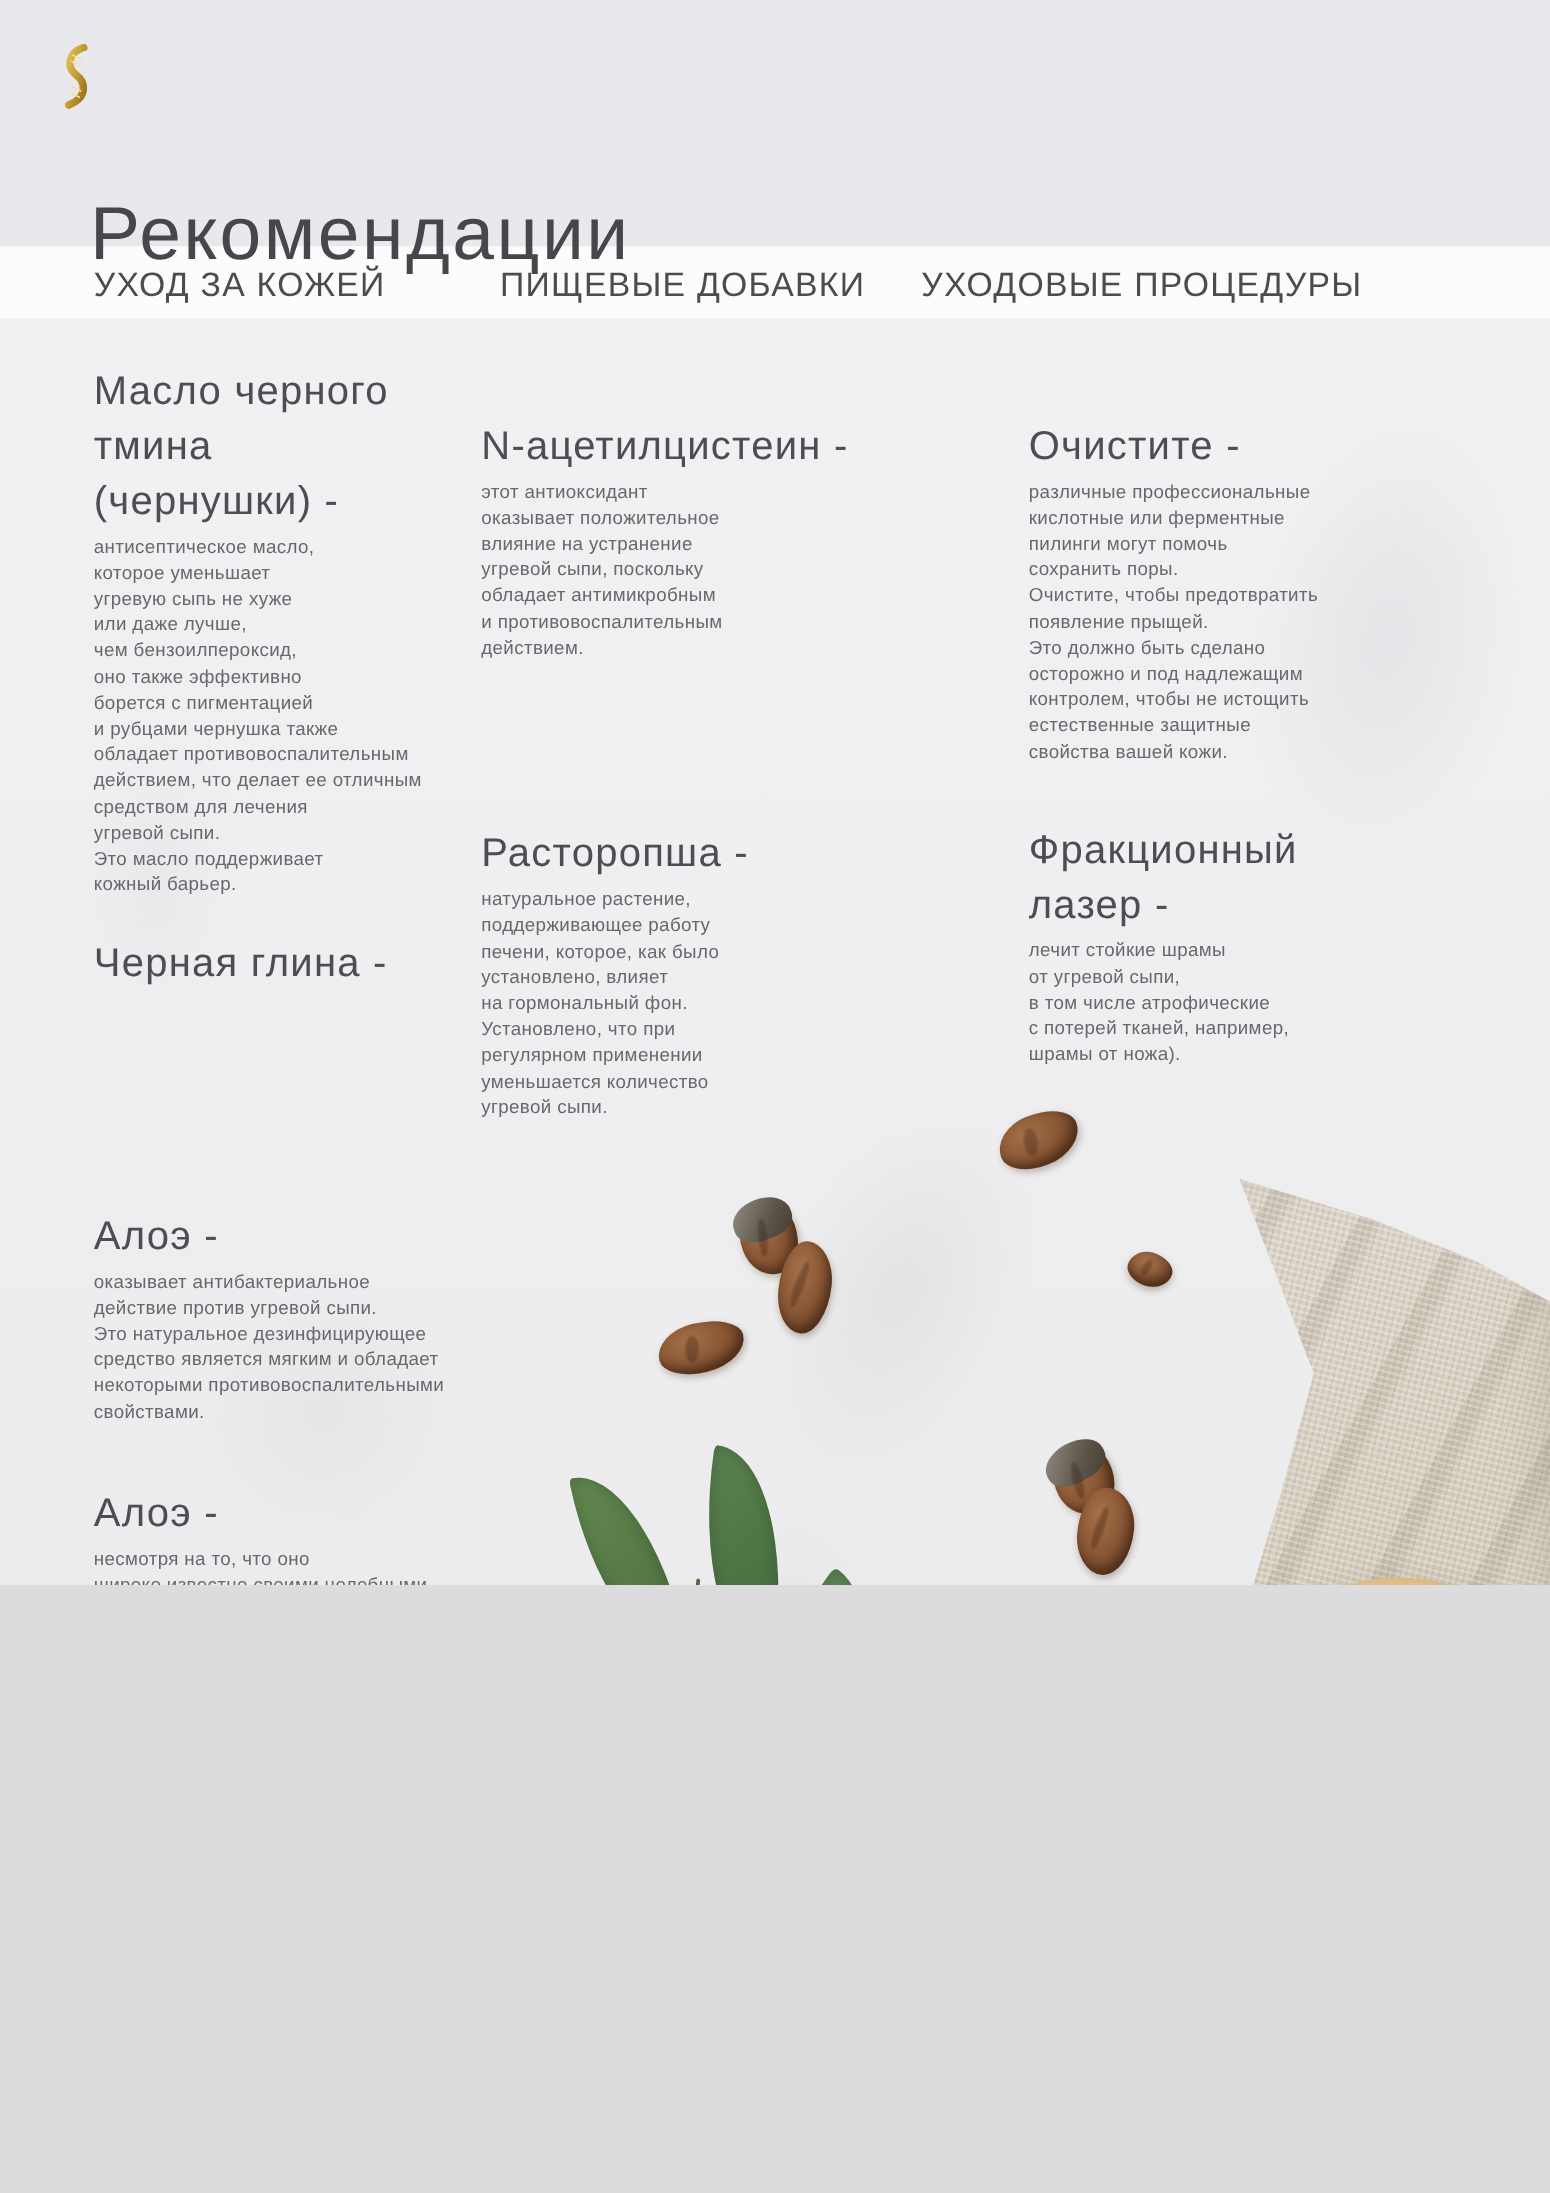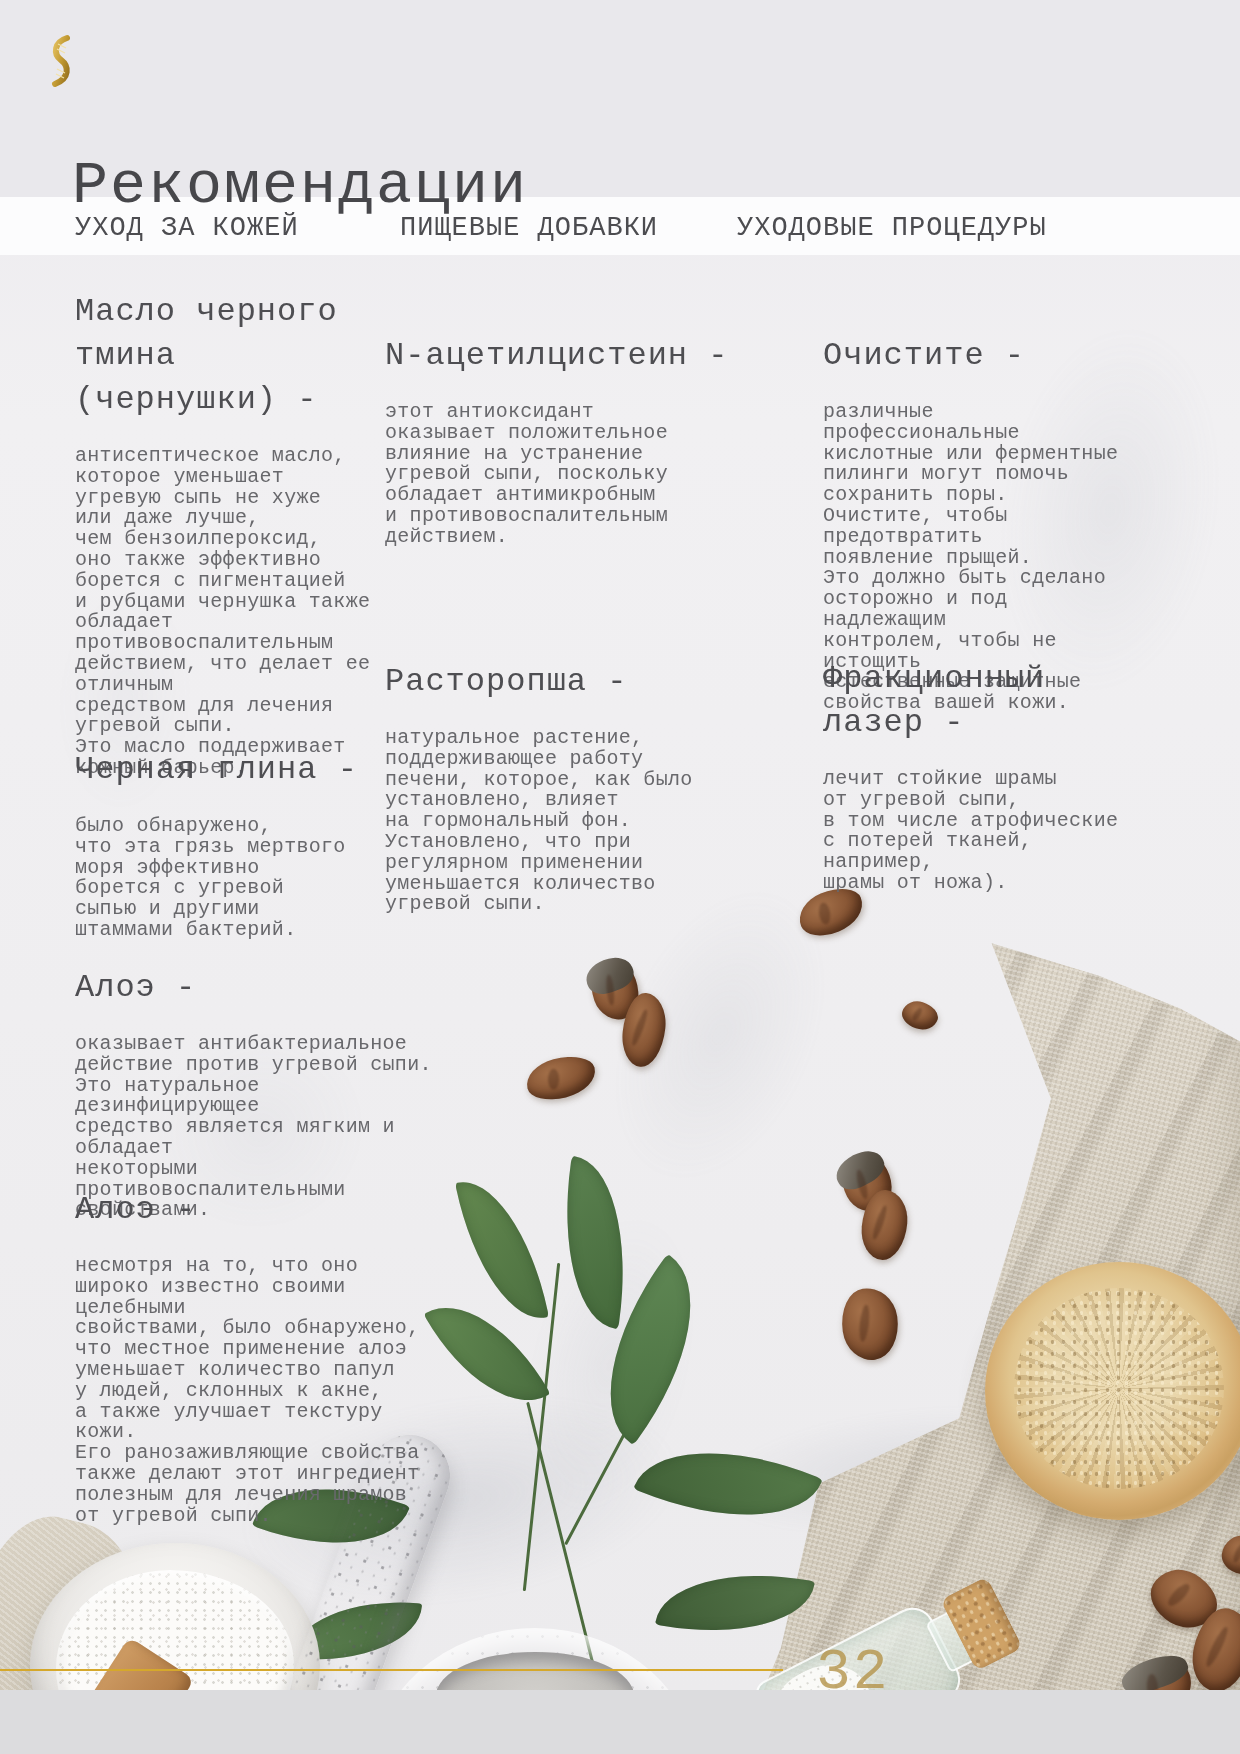--- a/index.html
+++ b/index.html
@@ -1,19 +1,19 @@
 <!DOCTYPE html>
 <html><head>
 <meta charset="utf-8">
 <style>
   html,body{margin:0;padding:0;background:#dcdcde;}
   .page{
-    position:relative;width:1240px;height:1690px;overflow:hidden;
+    position:relative;width:1240px;height:1268px;overflow:hidden;
     background:linear-gradient(180deg,#eceaee 0%,#f1f0f2 25%,#efeef0 60%,#ecebed 100%);
-    font-family:Liberation Mono, monospace;
+    font-family:Liberation Sans, sans-serif;
     -webkit-font-smoothing:antialiased;
   }
   
   .vein{position:absolute;pointer-events:none;filter:blur(6px);
     background:radial-gradient(closest-side,rgba(140,145,158,.32),rgba(140,145,158,0) 72%);}
   .v1{left:840px;top:30px;width:380px;height:130px;transform:rotate(-14deg);opacity:.55;}
   .v2{left:960px;top:250px;width:300px;height:520px;transform:rotate(9deg);opacity:.35;}
   .v3{left:590px;top:820px;width:260px;height:430px;transform:rotate(24deg);opacity:.33;}
   .v4{left:110px;top:990px;width:300px;height:280px;transform:rotate(-18deg);opacity:.22;}
   .v5{left:150px;top:1360px;width:620px;height:280px;transform:rotate(-9deg);opacity:.6;}
@@ -35,21 +35,21 @@
   }
   .nav-1{left:75px;} .nav-2{left:380px;margin-left:20px;} .nav-3{left:737px;}
 
   
   .sec{position:absolute;z-index:20;}
   .sec-heading{
     margin:0;font-size:32px;font-weight:200;line-height:44px;letter-spacing:1px;
     color:#4e4e52;white-space:pre-line;
   }
   .sec-body{
-    margin:24px 0 0 0;font-size:20px;font-weight:300;line-height:20.8px;
+    margin:6px 0 0 0;font-size:15px;font-weight:300;line-height:20.8px;
     letter-spacing:.3px;color:#68686c;white-space:pre-line;
   }
   .c1s1{left:75px;top:290px;width:345px;}
   .c1s2{left:75px;top:748px;width:345px;}
   .c1s3{left:75px;top:966px;width:360px;}
   .c1s4{left:75px;top:1188px;width:360px;}
   .c2s1{left:385px;top:334px;width:345px;}
   .c2s2{left:385px;top:660px;width:345px;}
   .c3s1{left:823px;top:334px;width:310px;}
   .c3s2{left:823px;top:657px;width:310px;}
@@ -263,26 +263,20 @@
 и рубцами чернушка также
 обладает противовоспалительным
 действием, что делает ее отличным
 средством для лечения
 угревой сыпи.
 Это масло поддерживает
 кожный барьер.</p>
   </section>
   <section class="sec c1s2">
     <h3 class="sec-heading">Черная глина -</h3>
-    <p class="sec-body">было обнаружено,
-что эта грязь мертвого
-моря эффективно
-борется с угревой
-сыпью и другими
-штаммами бактерий.</p>
   </section>
   <section class="sec c1s3">
     <h3 class="sec-heading">Алоэ -</h3>
     <p class="sec-body">оказывает антибактериальное
 действие против угревой сыпи.
 Это натуральное дезинфицирующее
 средство является мягким и обладает
 некоторыми противовоспалительными
 свойствами.</p>
   </section>

